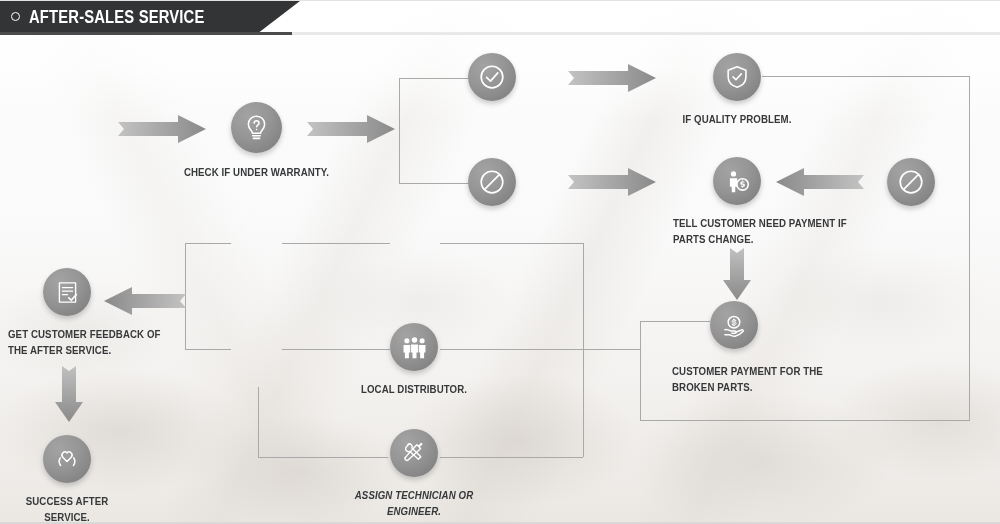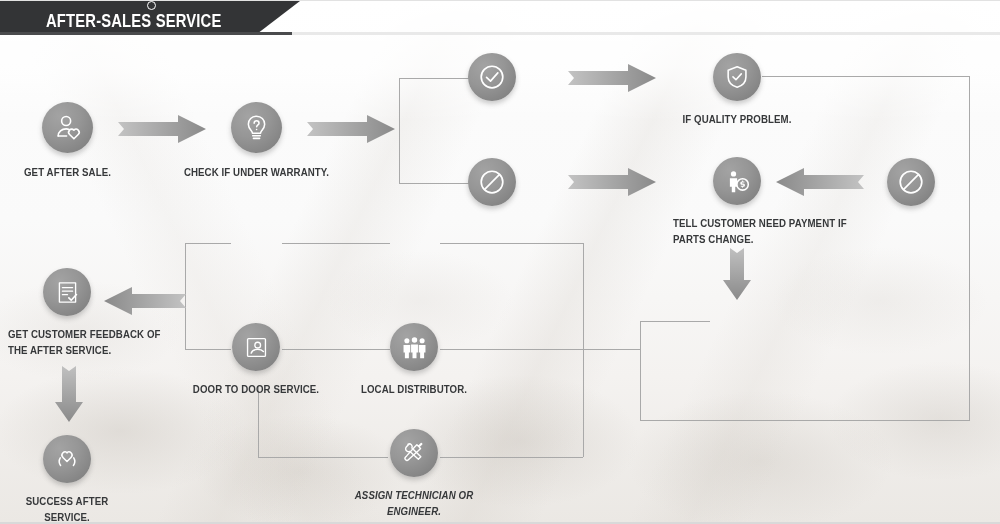--- a/index.html
+++ b/index.html
@@ -52,21 +52,20 @@
 
   
   .banner {
     position: absolute; left: 0; top: 0;
     width: 300px; height: 31px;
     background: #333436;
     clip-path: polygon(0 0, 100% 0, 86.5% 100%, 0 100%);
     display: flex; align-items: center;
     padding-left: 11px;
     z-index: 6;
-    flex-direction: column;
   }
   .banner-dot {
     width: 9px; height: 9px; border-radius: 50%;
     border: 1.8px solid #ffffff;
     margin-right: 9px; flex: none;
   }
   .banner-title {
     color: #ffffff;
     font-size: 18.5px;
     font-weight: bold;
@@ -160,31 +159,20 @@
   <div class="ln h" style="left:440px; top:242px; width:143px;"></div>
   <div class="ln v" style="left:583px; top:242px; height:214px;"></div>
 
   <div class="ln h" style="left:282px; top:348px; width:108px;"></div>
   <div class="ln h" style="left:440px; top:348px; width:200px;"></div>
 
   <div class="ln v" style="left:258px; top:386px; height:70px;"></div>
   <div class="ln h" style="left:258px; top:456px; width:130px;"></div>
   <div class="ln h" style="left:440px; top:456px; width:143px;"></div>
 
-  <div class="node" style="left:42px; top:101px;">
-    <div class="circ" style="width:51px;height:51px;">
-      <svg width="30" height="30" viewBox="0 0 32 32" fill="none" stroke="#ffffff" stroke-width="1.7" stroke-linecap="round" stroke-linejoin="round">
-        <circle cx="14" cy="8.5" r="4.8"></circle>
-        <path d="M5.5 24.5c0-4.2 3.8-7.6 8.5-7.6 1.2 0 2.3.2 3.3.6"></path>
-        <path d="M5.5 24.5h9"></path>
-        <path d="M22.3 18.2c-1.3-1.3-3.4-1.3-4.6 0-1.3 1.3-1.3 3.4 0 4.7l4.6 4.6 4.6-4.6c1.3-1.3 1.3-3.4 0-4.7-1.3-1.3-3.3-1.3-4.6 0z"></path>
-      </svg>
-    </div>
-    <div class="caption c-center" style="top:62px; left:-35px; width:121px;">GET AFTER SALE.</div>
-  </div>
 
   <div class="arrow" style="left:118px; top:114px;">
     <svg width="88" height="28" viewBox="0 0 88 28">
       <defs>
           <linearGradient id="ag1" x1="0" y1="0" x2="1" y2="0">
         <stop offset="0" stop-color="#c3c3c3"></stop>
             <stop offset="1" stop-color="#8a8a8a"></stop>
       </linearGradient>
         </defs>
       <path d="M0 7 L6 14 L0 21 L60 21 L60 28 L88 14 L60 0 L60 7 Z" fill="url(#ag1)"></path>
@@ -308,33 +296,35 @@
       <defs>
           <linearGradient id="ag6" x1="0" y1="0" x2="0" y2="1">
         <stop offset="0" stop-color="#c0c0c0"></stop>
             <stop offset="1" stop-color="#8a8a8a"></stop>
       </linearGradient>
         </defs>
       <path d="M7 0 L14 5 L21 0 L21 32 L28 32 L14 52 L0 32 L7 32 Z" fill="url(#ag6)"></path>
     </svg>
   </div>
 
-
-
-
-  <div class="node" style="left:232px; top:322px;">
-    <div class="circ" style="width:48px;height:48px;">
-      <svg width="27" height="27" viewBox="0 0 32 32" fill="none" stroke="#ffffff" stroke-width="1.6" stroke-linecap="round" stroke-linejoin="round">
-        <rect x="5.4" y="5.4" width="21.2" height="21.2" rx="1.2"></rect>
-        <circle cx="17.4" cy="13.2" r="3.4"></circle>
-        <path d="M9.6 22.8c1.2-3 4.2-4.6 7.8-4.6 3.1 0 5.4 1 6.8 2.6"></path>
-      </svg>
-    </div>
-    <div class="caption c-center" style="top:58px; left:-52px; width:152px;">DOOR TO DOOR SERVICE.</div>
-  </div>
+  <div class="node" style="left:710px; top:300px;">
+    <div class="circ" style="width:48px;height:48px;">
+      <svg width="29" height="29" viewBox="0 0 32 32" fill="none" stroke="#ffffff" stroke-width="1.6" stroke-linecap="round" stroke-linejoin="round">
+        <circle cx="15.4" cy="12.4" r="6.4"></circle>
+        <path d="M15.1 9.1h.8v.9h1.4v1.1h-2.2c-.3 0-.5.2-.5.5s.2.5.5.5h1c.9 0 1.7.8 1.7 1.7s-.8 1.7-1.7 1.7h-.2v.9h-.8v-.9h-1.4v-1.1h2.2c.3 0 .5-.2.5-.5s-.2-.5-.5-.5h-1c-.9 0-1.7-.8-1.7-1.7s.8-1.7 1.7-1.7h.2z" stroke-width="1"></path>
+        <path d="M5.4 20.6c2.2-.5 4.5.4 6.6 1.5h4.4c1 0 1.6.6 1.6 1.3s-.7 1.2-1.6 1.2h-3.3"></path>
+        <path d="M17.4 23.3c2.3-.7 4.4-1.6 6.5-2.5 1.2-.5 2.3.9 1.4 1.9-2.1 2.3-5.6 4.5-8.7 5.1-2.6.5-4.3-.6-6.3-1.7H5.4"></path>
+      </svg>
+    </div>
+    <div class="caption c-left" style="top:62px; left:-38px; width:200px;">CUSTOMER PAYMENT FOR THE
+BROKEN PARTS.</div>
+  </div>
+
+
+
 
   <div class="node" style="left:390px; top:322px;">
     <div class="circ" style="width:48px;height:48px;">
       <svg width="29" height="29" viewBox="0 0 32 32" fill="#ffffff" stroke="none">
         <circle cx="7.6" cy="8.6" r="2.8"></circle>
         <circle cx="16" cy="7.8" r="3"></circle>
         <circle cx="24.4" cy="8.6" r="2.8"></circle>
         <path d="M3.9 13.3h7.4v8.2H9.8v6.4H5.4v-6.4H3.9z"></path>
         <path d="M12.2 12.6h7.6v8.8h-1.6v6.5h-4.4v-6.5h-1.6z"></path>
         <path d="M20.7 13.3h7.4v8.2h-1.5v6.4h-4.4v-6.4h-1.5z"></path>

